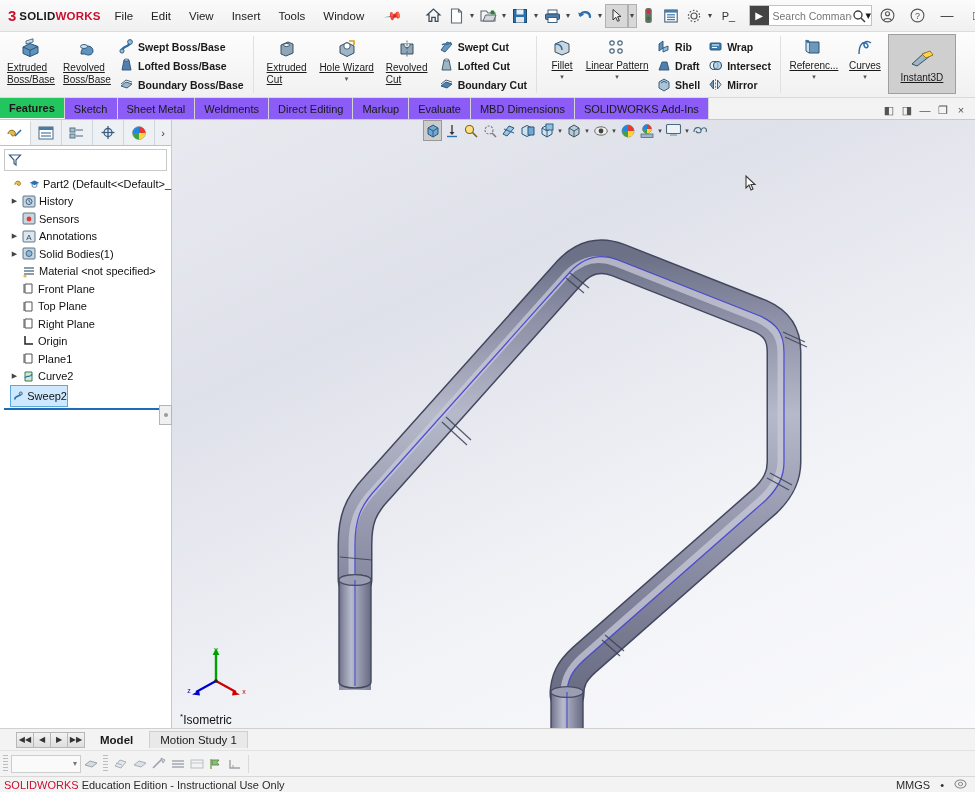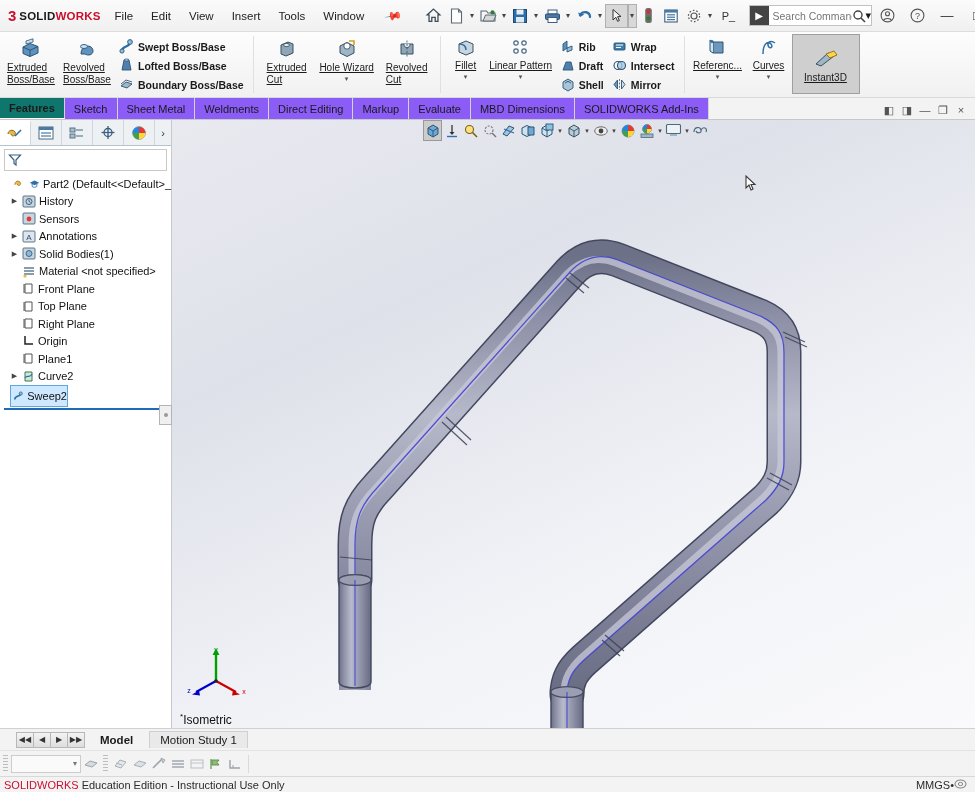--- a/index.html
+++ b/index.html
@@ -68,21 +68,21 @@
   .tabstrip{
     position:absolute; left:0; top:98px; width:975px; height:22px;
     background:#f3f3f3; border-bottom:1px solid #c8c8c8;
     display:flex; align-items:flex-end;
   }
   .tab{
     height:21px; padding:0 9px; display:flex;align-items:center;
     font-size:11px; color:#1a1a1a; border-right:1px solid #d4d4d4;
     background:#8b5cf6; cursor:default;
   }
-  .tab.active{ background:#0f766e; font-weight:bold; border-bottom:1px solid #fff;}
+  .tab.active{ background:#22c55e; font-weight:bold; border-bottom:1px solid #fff;}
   .tabspacer{ flex:1; }
   .tabwin{ display:flex; align-items:center; padding-right:6px; gap:2px;}
   .tabwin div{ width:16px;height:18px; display:flex;align-items:center;justify-content:center;
      font-size:11px; color:#555;}
 
   
   .leftpanel{
     position:absolute; left:0; top:120px; width:172px; height:608px;
     background:#ffffff; border-right:1px solid #c9c9c9;
   }
@@ -157,21 +157,21 @@
      display:flex;align-items:center;justify-content:flex-end; padding-right:3px; font-size:8px;color:#777;}
   .tbi{ width:19px;height:20px; display:flex;align-items:center;justify-content:center;}
   .vsep{ width:1px;height:18px;background:#dadada;margin:0 4px;}
   .statusbar{
     position:absolute; left:0; top:48px; width:975px; height:16px;
     background:#f3f3f3; border-top:1px solid #d8d8d8;
     display:flex; align-items:center; font-size:11px; color:#2b2b2b;
   }
   .statusbar .edu{ padding-left:4px;}
   .statusbar .edu .rd{ color:#c8102e;}
-  .statusbar .right{ margin-left:auto; display:flex; align-items:center; padding-right:8px;}
+  .statusbar .right{ margin-left:auto; display:flex; align-items:center; gap:10px; padding-right:8px;}
   .scrollmark{ position:absolute; left:18px; top:731px; width:106px; height:5px; background:#9a9a9a;}
 </style>
 </head>
 <body>
 
 <div class="app">
 
   <div class="titlebar">
     <div class="logo">
       <span class="ds">3</span>
@@ -362,20 +362,43 @@
         <div class="lbl">Hole Wizard</div>
         <div class="car">▾</div>
       </div>
       <div class="bigbtn">
         <svg width="24" height="22" viewBox="0 0 24 22">
           <path d="M6 6 L18 6 L18 16 L6 16 Z" fill="#8fa6b8" stroke="#37505f" stroke-width="1"></path>
           <path d="M9 6 C9 11, 15 11, 15 6" fill="#e6ecf0" stroke="#37505f" stroke-width="0.9"></path>
           <line x1="12" y1="2.5" x2="12" y2="19" stroke="#37505f" stroke-width="0.8" stroke-dasharray="2 1.5"></line>
         </svg>
         <div class="lbl"><span>Revolved</span><br><span>Cut</span></div>
+      </div>
+      <div class="smallcol">
+        <div class="smallbtn">
+          <svg width="15" height="15" viewBox="0 0 15 15">
+              <path d="M2 11 L8 3 L13 5 L6 13 Z" fill="#6d98bb" stroke="#2c5474" stroke-width="0.9"></path>
+              <path d="M3 6 C6 3, 9 8, 12 3" fill="none" stroke="#2f6fa8" stroke-width="1.4"></path>
+            </svg>
+          <span class="lbl">Swept Cut</span>
+        </div>
+        <div class="smallbtn">
+          <svg width="15" height="15" viewBox="0 0 15 15">
+              <path d="M5 2 L10 2 L12 12 L3 12 Z" fill="#9fb6c6" stroke="#37505f" stroke-width="0.9"></path>
+              <ellipse cx="7.5" cy="2" rx="2.5" ry="1" fill="#fff" stroke="#37505f" stroke-width="0.8"></ellipse>
+            </svg>
+          <span class="lbl">Lofted Cut</span>
+        </div>
+        <div class="smallbtn">
+          <svg width="15" height="15" viewBox="0 0 15 15">
+              <path d="M2 9 L7 5 L13 7 L8 11 Z" fill="#4f7fae" stroke="#2c5474" stroke-width="0.9"></path>
+              <path d="M2 7 L7 3 L13 5" fill="none" stroke="#2c5474" stroke-width="0.9"></path>
+            </svg>
+          <span class="lbl">Boundary Cut</span>
+        </div>
       </div>
     </div>
 
     <div class="rdiv"></div>
 
     <div class="rgroup">
       <div class="bigbtn" style="width:40px">
         <svg width="22" height="20" viewBox="0 0 22 20">
           <path d="M4 6 L11 3 L18 6 L18 14 L11 17 L4 14 Z" fill="#c9d6e0" stroke="#37505f" stroke-width="1"></path>
           <path d="M4 6 C8 6, 11 8, 11 12" fill="none" stroke="#2f6fa8" stroke-width="1.6"></path>

